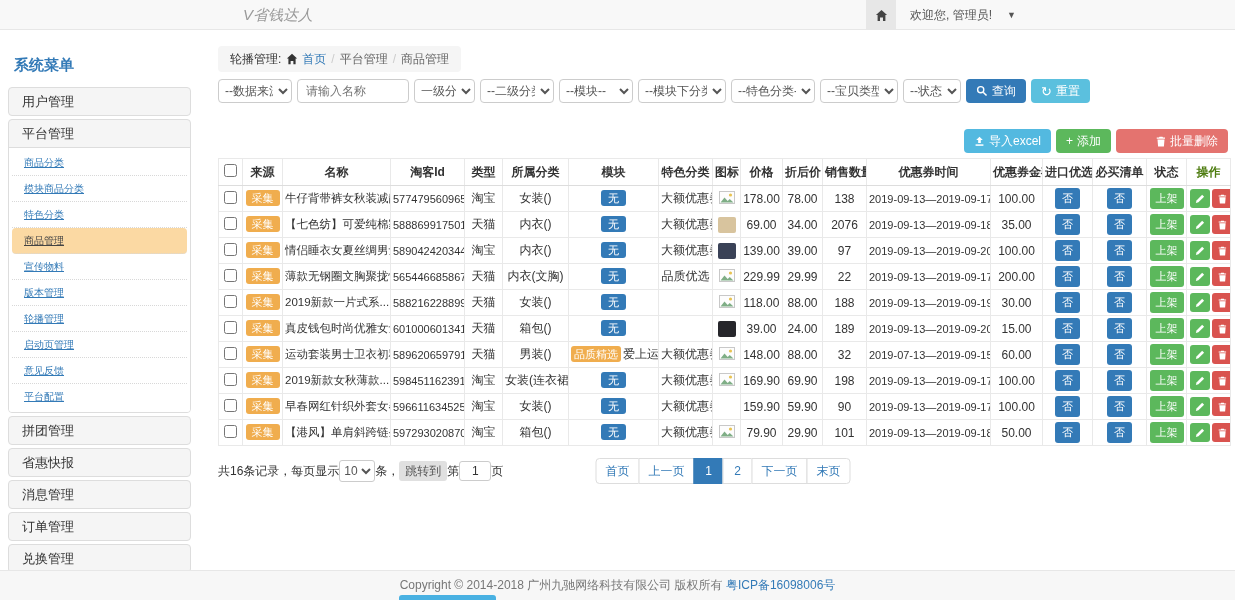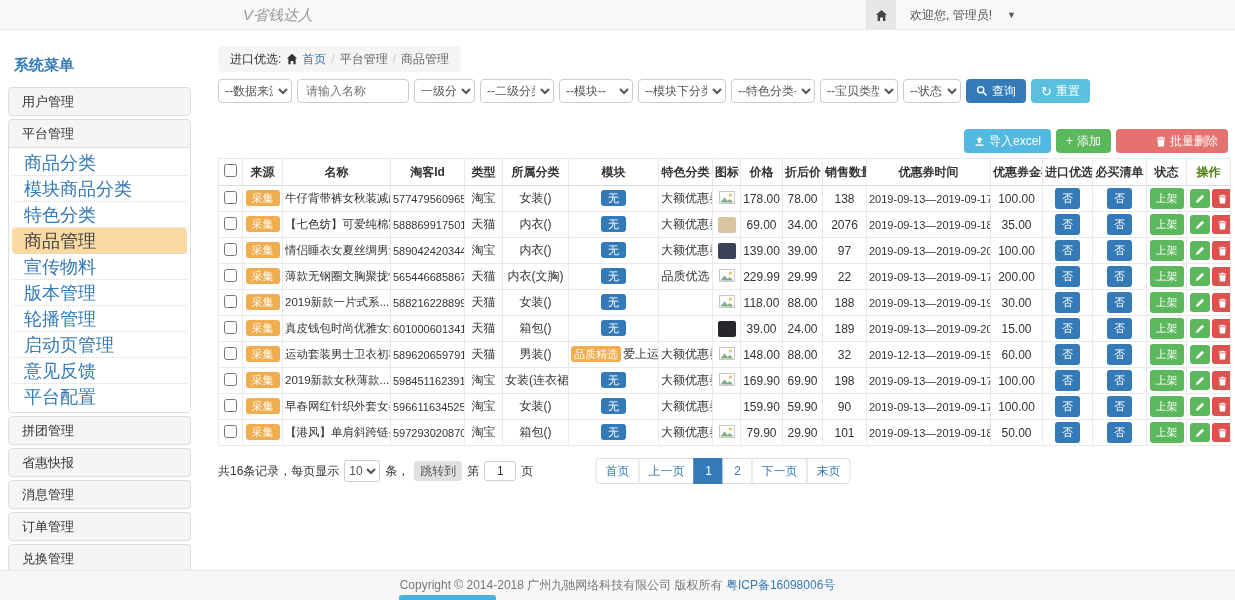--- a/index.html
+++ b/index.html
@@ -13,21 +13,21 @@
   .home-btn { width:30px; height:30px; background:#e7e7e7; display:flex; align-items:center; justify-content:center; color:#444; cursor:pointer; }
   .welcome { margin-left:14px; font-size:12px; color:#555; display:flex; align-items:center; gap:15px; cursor:pointer; }
   .caret { font-size:9px; color:#555; }
 
   
   .sidebar { position:absolute; left:8px; top:50px; width:183px; }
   .sidebar-title { color:#337ab7; font-weight:bold; font-size:15px; padding:6px 4px 12px 6px; }
   .panel { border:1px solid #ddd; border-radius:4px; background:#f5f5f5; margin-bottom:3px; overflow:hidden; }
   .panel-heading { height:27px; line-height:27px; padding-left:13px; font-size:13px; color:#333; cursor:pointer; }
   .panel-body { background:#fff; border-top:1px solid #ddd; padding:2px 3px; }
-  .sub-item { height:26px; line-height:26px; padding-left:12px; font-size:18px; color:#337ab7; border-bottom:1px dotted #d8d8d8; cursor:pointer; }
+  .sub-item { height:26px; line-height:26px; padding-left:12px; font-size:10px; color:#337ab7; border-bottom:1px dotted #d8d8d8; cursor:pointer;text-decoration:underline; }
   .sub-item:last-child { border-bottom:none; }
   .sub-item.active { background:#fbd9a3; border-radius:4px; color:#444; }
   .panel.partial { height:7px; margin-bottom:0; }
 
   
   .main { position:absolute; left:218px; top:46px; width:1010px; }
   .breadcrumb { display:inline-flex; align-items:center; gap:5px; background:#f5f5f5; border-radius:4px; padding:0 12px; height:26px; font-size:12px; color:#333; }
   .bc-home { color:#337ab7; display:flex; align-items:center; gap:4px; cursor:pointer; }
   .bc-home svg { color:#333; }
   .bc-sep { color:#ccc; }
@@ -61,21 +61,21 @@
   .tag-up { display:inline-block; background:#5cb85c; color:#fff; border-radius:3px; padding:3px 6px; font-size:11px; cursor:pointer; }
   .op-btn { width:20px; height:19px; border:none; border-radius:3px; display:inline-flex; align-items:center; justify-content:center; cursor:pointer; margin:0 1px; padding:0; }
   .op-edit { background:#5cb85c; }
   .op-del { background:#d9534f; }
   .thumb { display:inline-block; width:18px; height:16px; border-radius:2px; vertical-align:middle; }
   .thumb-tan { background:#d8c49e; }
   .thumb-navy { background:#3a4257; }
   .thumb-dark { background:#26262b; }
 
   .pager-row { margin-top:12px; position:relative; height:26px; }
-  .pager-left { position:absolute; left:0; top:2px; display:flex; align-items:center; gap:5px; font-size:12px; color:#333; }
+  .pager-left { position:absolute; left:0; top:2px; display:flex; align-items:center; font-size:12px; color:#333; }
   .pp-select { height:22px; border:1px solid #ccc; border-radius:3px; font-size:12px; color:#555; background:#fff; }
   .jump-btn { background:#e0e0e0; border:none; border-radius:3px; height:20px; padding:0 6px; font-size:12px; color:#555; cursor:pointer; }
   .jump-input { width:32px; height:20px; border:1px solid #ccc; border-radius:3px; font-size:12px; text-align:center; color:#333; }
   .pager-group { position:absolute; left:50%; top:0; transform:translateX(-50%); display:flex; }
   .pg-btn { min-width:30px; height:26px; padding:0 9px; background:#fff; border:1px solid #ddd; color:#337ab7; font-size:12px; cursor:pointer; margin-left:-1px; }
   .pg-btn:first-child { border-radius:4px 0 0 4px; margin-left:0; }
   .pg-btn:last-child { border-radius:0 4px 4px 0; }
   .pg-btn.active { background:#337ab7; color:#fff; border-color:#337ab7; }
 
   .footer { position:absolute; left:0; right:0; bottom:0; height:30px; background:#f7f7f7; border-top:1px solid #e7e7e7; text-align:center; line-height:29px; font-size:12px; color:#777; z-index:5; }
@@ -138,21 +138,21 @@
         <div class="panel">
           <div class="panel-heading">兑换管理</div>
         </div>
         <div class="panel partial"></div>
       </div>
   </div>
 
   <div class="main">
 
     <div class="breadcrumb">
-      <span>进口优选:</span>
+      <span>轮播管理:</span>
       <span class="bc-home">
         <svg width="12" height="12" viewBox="0 0 14 14">
             <path fill="currentColor" d="M7 1l6 5.5h-1.8V13H8.6V9.2H5.4V13H2.8V6.5H1z"></path>
           </svg>
         <span>首页</span>
       </span>
       <span class="bc-sep">/</span>
       <span class="bc-item">平台管理</span>
       <span class="bc-sep">/</span>
       <span class="bc-item">商品管理</span>
@@ -435,21 +435,21 @@
             <td><span class="m-orange">品质精选</span><span class="m-text">爱上运动</span></td>
             <td>大额优惠券</td>
             <td><svg width="16" height="13" viewBox="0 0 16 13">
                 <rect x="0.5" y="0.5" width="15" height="12" fill="#fdfdfd" stroke="#c8c8c8"></rect>
                 <circle cx="11.5" cy="4" r="1.6" fill="#e8c352"></circle>
                 <path d="M1.5 11.5l4-5 3.2 3.4 2-2 3.8 3.6z" fill="#7fae86"></path>
               </svg></td>
             <td>148.00</td>
             <td>88.00</td>
             <td>32</td>
-            <td class="c-time">2019-12-13—2019-09-15</td>
+            <td class="c-time">2019-07-13—2019-09-15</td>
             <td>60.00</td>
             <td><span class="tag-no">否</span></td>
             <td><span class="tag-no">否</span></td>
             <td><span class="tag-up">上架</span></td>
             <td><button class="op-btn op-edit">
                 <svg width="10" height="10" viewBox="0 0 12 12">
                   <path fill="#fff" d="M8.6.9l2.3 2.3-6.8 6.8-3 .7.7-3z"></path>
                 </svg>
               </button><button class="op-btn op-del">
                 <svg width="9" height="10" viewBox="0 0 12 13">

